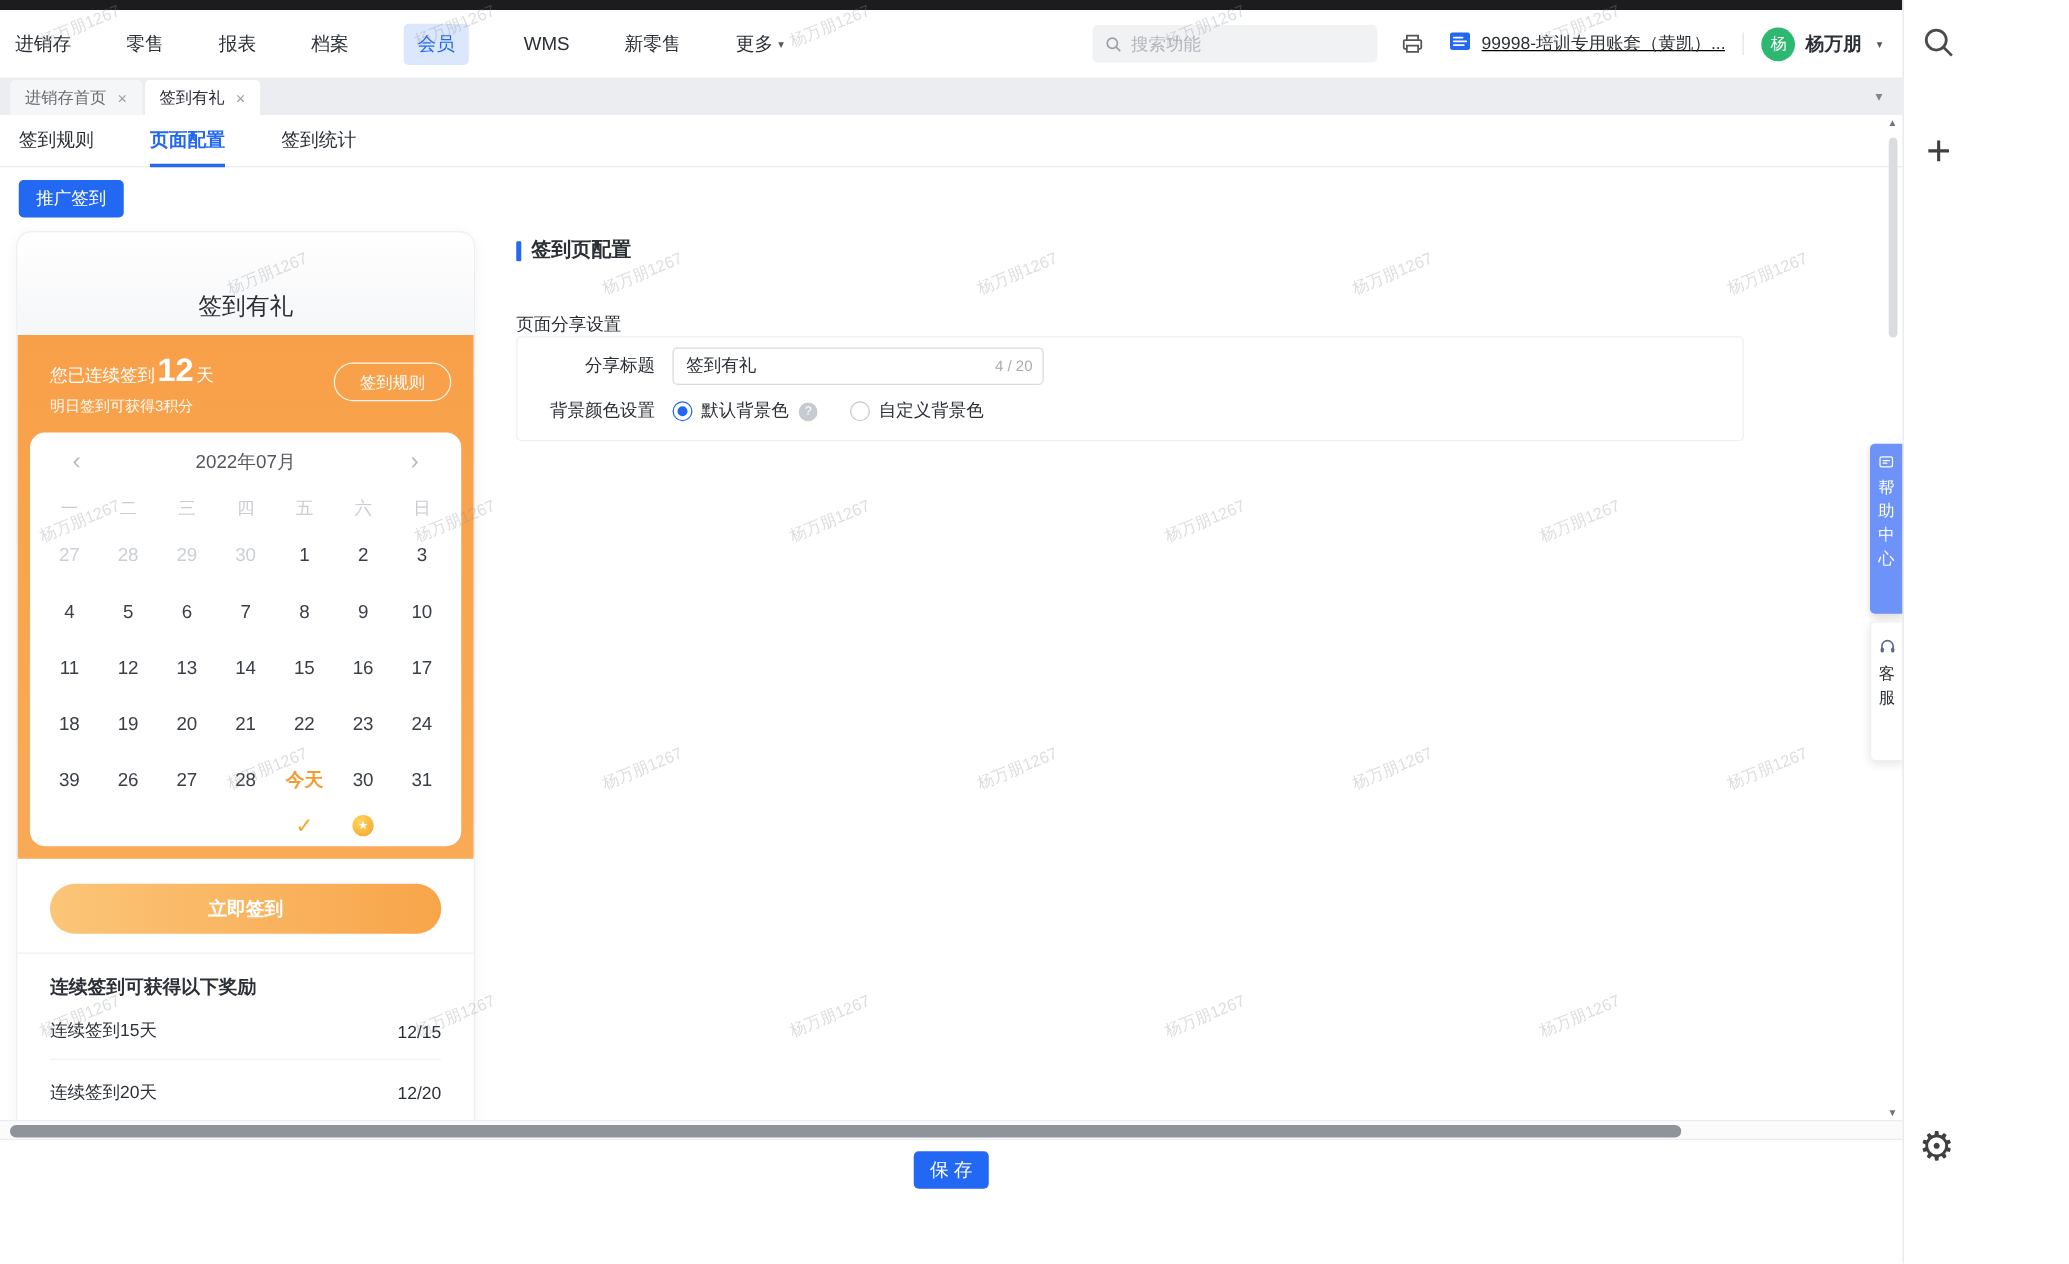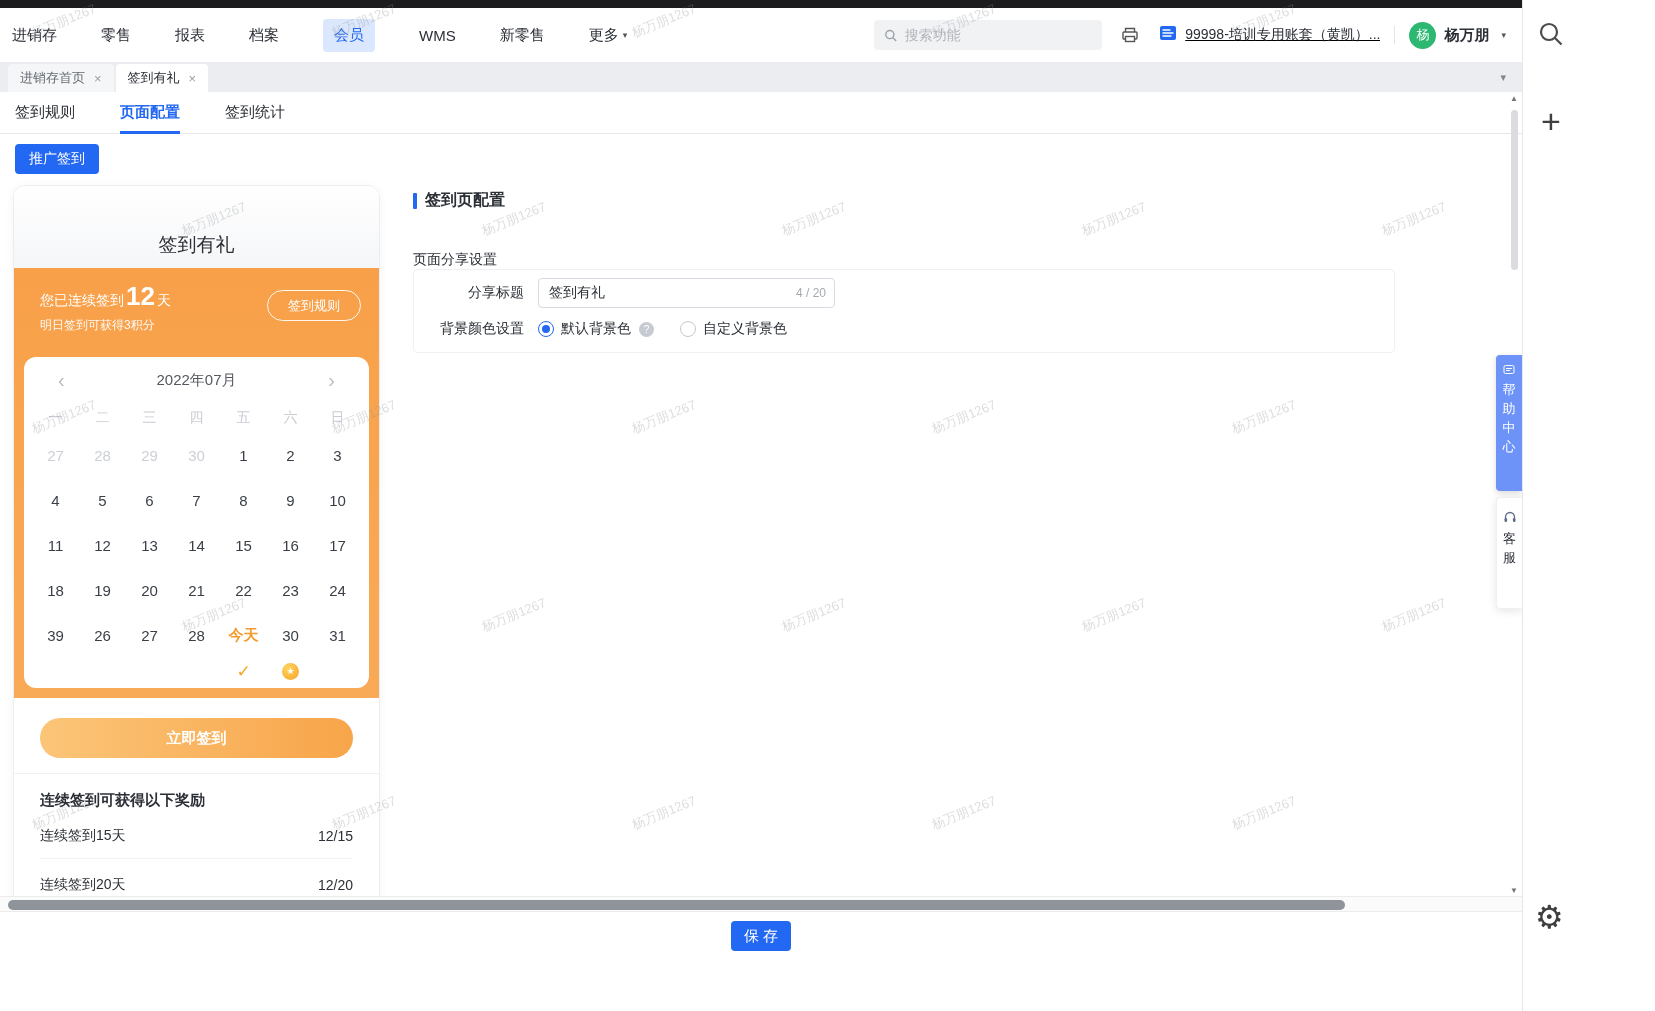--- a/index.html
+++ b/index.html
@@ -38,21 +38,21 @@
 .subtab{font-size:15px;color:#2b2f36;height:42px;display:flex;align-items:center;position:relative;cursor:pointer;}
 .subtab.active{color:#2368f2;font-weight:600;}
 .subtab.active::after{content:"";position:absolute;left:0;right:0;bottom:0;height:3px;background:#2368f2;}
 
 .content{position:absolute;left:0;top:134px;width:100%;height:762px;background:#fff;overflow:hidden;}
 .promote{position:absolute;left:15px;top:10px;width:84px;height:30px;background:#2368f2;color:#fff;border:0;border-radius:4px;font-size:14px;cursor:pointer;font-family:Liberation Mono, monospace;}
 
 .preview-card{position:absolute;left:13px;top:51px;width:367px;height:780px;background:#fff;border:1px solid #ebedf0;border-radius:12px;box-shadow:0 2px 10px rgba(0,0,0,.05);overflow:hidden;}
 .pc-header{height:82px;background:linear-gradient(180deg,#ffffff 0%,#f5f6f8 100%);display:flex;align-items:flex-end;justify-content:center;padding-bottom:10px;font-size:19px;font-weight:500;color:#2b2f36;}
 .pc-orange{background:linear-gradient(180deg,#f8a049,#f9aa57);padding-bottom:10px;}
-.banner{height:89px;position:relative;padding:13px 20px 0 26px;color:#fff;border-radius:20px;}
+.banner{height:78px;position:relative;padding:13px 20px 0 26px;color:#fff;border-radius:20px;}
 .streak-line{font-size:14px;}
 .streak-line b{font-size:26px;font-weight:700;margin:0 2px;}
 .streak-sub{margin-top:5px;font-size:12px;color:rgba(255,255,255,.95);}
 .rules-pill{position:absolute;right:18px;top:22px;width:94px;height:31px;border:1px solid rgba(255,255,255,.9);border-radius:16px;background:transparent;color:#fff;font-size:13px;cursor:pointer;font-family:inherit;}
 .cal-card{margin:0 10px;background:#fff;border-radius:12px;padding-bottom:4px;}
 .cal-head{height:46px;display:flex;align-items:center;justify-content:space-between;padding:0 34px;}
 .cal-arrow{font-size:20px;color:#b8bcc4;cursor:pointer;line-height:1;}
 .cal-month{font-size:15px;font-weight:400;color:#55595f;}
 .cal-week{display:grid;grid-template-columns:repeat(7,1fr);height:30px;padding:0 8px;}
 .wk{display:flex;align-items:center;justify-content:center;font-size:14px;color:#c9ccd2;}

